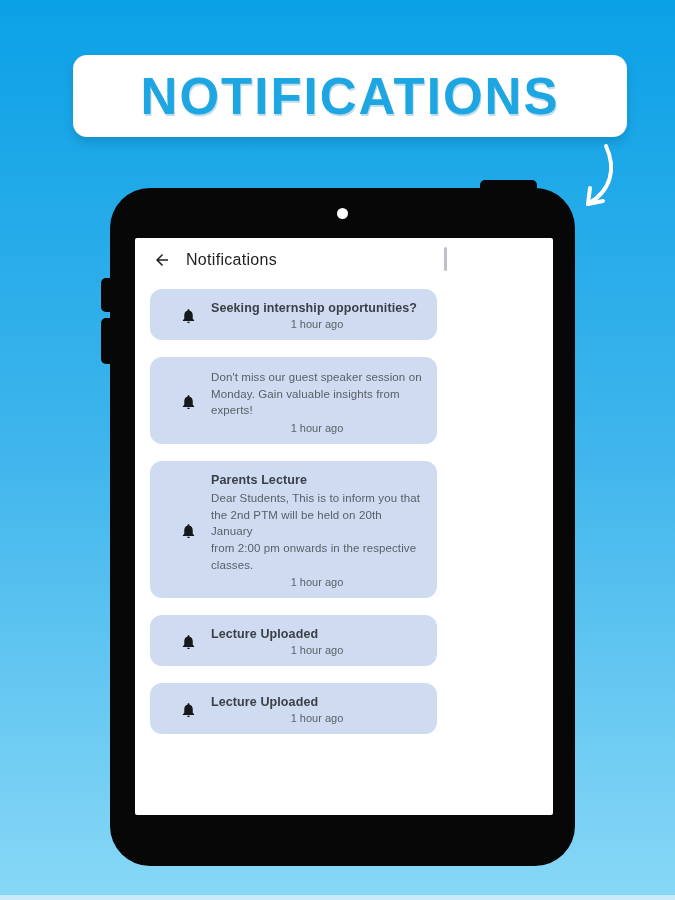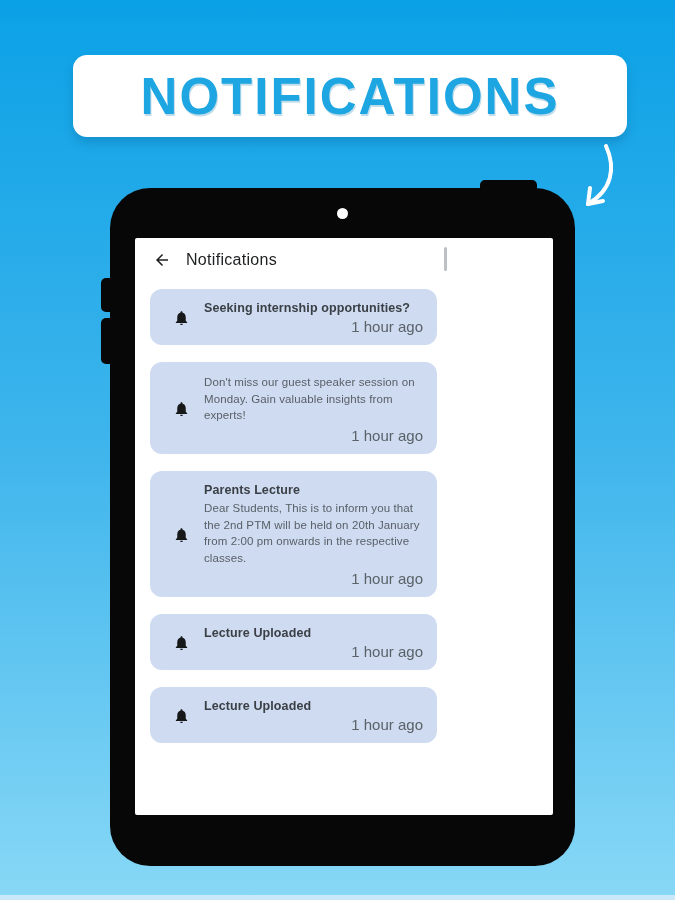--- a/index.html
+++ b/index.html
@@ -49,27 +49,27 @@
     position:absolute;left:309px;top:9px;width:3px;height:24px;
     background:#bdc1c6;border-radius:2px;
   }
   .cards{
     position:absolute;left:15px;top:51px;width:287px;
     display:flex;flex-direction:column;gap:17px;
   }
   .card{
     background:#cedbf1;border-radius:12px;
     display:flex;align-items:center;
-    padding:12px 14px 10px 23px;box-sizing:border-box;gap:14px;
+    padding:12px 14px 10px 30px;box-sizing:border-box;gap:14px;
   }
   .bell-wrap{flex:0 0 17px;display:flex;align-items:center;justify-content:center;}
   .card-text{flex:1;min-width:0;}
   .card-title{font-size:12.5px;font-weight:bold;color:#3b4046;margin-bottom:3px;letter-spacing:0.1px;}
   .card-body{font-size:11.5px;color:#585f66;line-height:1.45;white-space:pre-line;letter-spacing:0.1px;}
-  .card-time{font-size:15px;color:#5b6268;text-align:right;margin-top:3px;}
+  .card-time{font-size:11px;color:#5b6268;text-align:center;margin-top:3px;}
   .bottom-strip{position:absolute;left:0;bottom:0;width:100%;height:5px;background:#c9e9f8;}
 </style>
 </head>
 <body>
 
 <div class="banner">
   <span class="banner-title">NOTIFICATIONS</span>
 </div>
 
 <svg class="pointer-arrow" viewBox="0 0 52 76">

